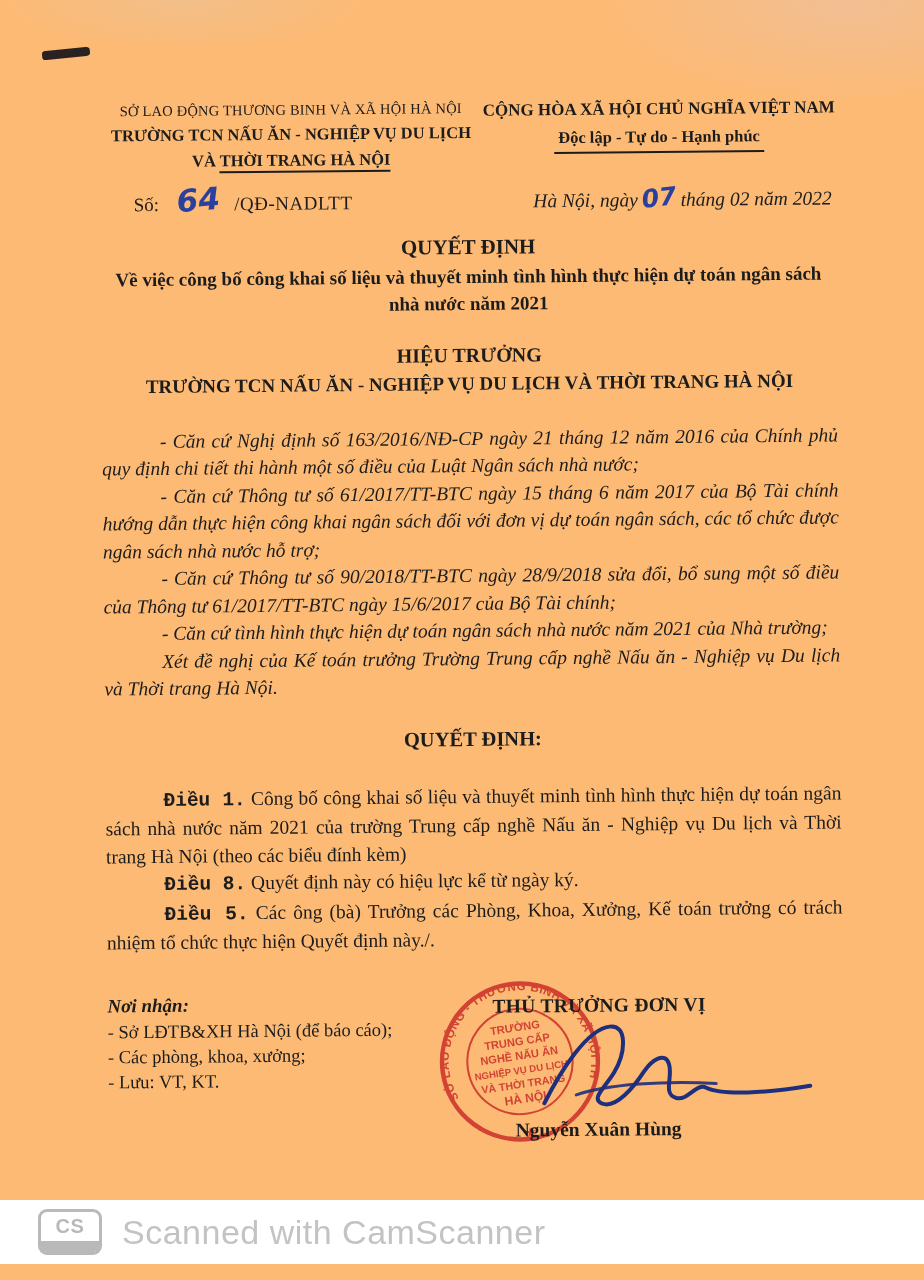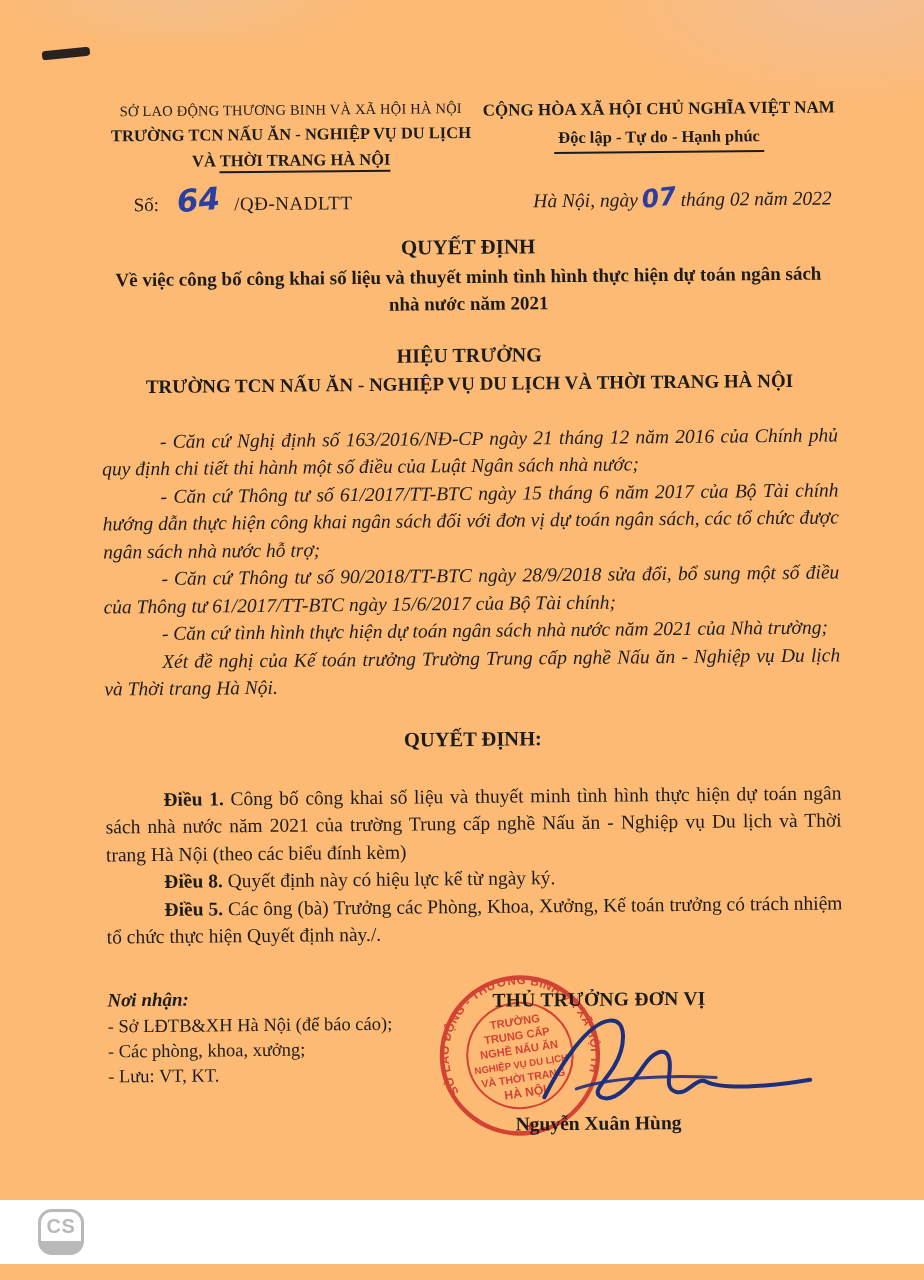--- a/index.html
+++ b/index.html
@@ -56,43 +56,43 @@
   .authority-org { text-align: center; font-weight: bold; font-size: 19px; margin-top: 6px; }
   
   .preamble { margin-top: 30px; }
   .preamble p {
     font-style: italic; font-size: 19.5px; line-height: 27.5px;
     text-align: justify; text-indent: 58px;
   }
   .decision-heading { text-align: center; font-weight: bold; font-size: 20.5px; margin-top: 28px; }
   .articles { margin-top: 32px; }
   .articles p { font-size: 19.5px; line-height: 27.5px; text-align: justify; text-indent: 58px; }
-  .articles .art-label { font-weight: bold; }
+  .articles .art-label { font-weight: bold; font-family: Liberation Mono, monospace; }
   
   .sign-area { display: flex; margin-top: 34px; position: relative; height: 168px; }
   .recipients { width: 330px; font-size: 18.5px; line-height: 25px; padding-top: 2px; }
   .recipients .rc-head { font-weight: bold; font-style: italic; font-size: 19px; margin-bottom: 2px; }
   .sign-block { flex: 1; position: relative; }
   .stamp-svg { position: absolute; left: -4px; top: -12px; opacity: 0.93; }
   .sign-title { position: absolute; left: 55px; top: 8px; font-weight: bold; font-size: 19.5px;
                 letter-spacing: 0.3px; white-space: nowrap; }
   .sig-svg { position: absolute; left: 78px; top: 28px; }
   .sign-name { position: absolute; left: 40px; top: 132px; width: 240px; text-align: center;
                font-weight: bold; font-size: 19.5px; }
   
   .stamp-ring-text { font-family: "Liberation Sans", "DejaVu Sans", sans-serif;
                      font-size: 11.5px; font-weight: bold; fill: #cf3a30; letter-spacing: 0.5px; }
   .stamp-inner-text { font-family: "Liberation Sans", "DejaVu Sans", sans-serif;
                       font-weight: bold; fill: #cf3a30; text-anchor: middle; }
   
   .cam-bar { position: absolute; left: 0; right: 0; bottom: 16px; height: 64px;
              background: #ffffff; display: flex; align-items: center; padding-left: 38px;
              font-family: "Liberation Sans", "DejaVu Sans", sans-serif; }
-  .cs-logo { position: relative; width: 46px; height: 46px; border: 3px solid #b9b9b9;
-             border-radius: 14px; color: #b9b9b9; flex: 0 0 auto; }
+  .cs-logo { position: relative; width: 64px; height: 46px; border: 3px solid #b9b9b9;
+             border-radius: 9px; color: #b9b9b9; flex: 0 0 auto; }
   .cs-logo .cs-txt { position: absolute; top: 3px; left: 0; right: 0; text-align: center;
                      font-size: 20px; font-weight: bold; letter-spacing: 0.5px; }
   .cs-logo .cs-strip { position: absolute; left: 0; right: 0; bottom: 0; height: 11px;
                        background: #b9b9b9; border-radius: 0 0 5px 5px; }
   .cam-text { margin-left: 20px; font-size: 34px; color: #c3c3c3; letter-spacing: 0.5px; }
 </style>
 </head>
 <body>
 
 <div class="paper">
@@ -186,14 +186,15 @@
         <div class="sign-name">Nguyễn Xuân Hùng</div>
       </div>
     </div>
   </div>
 
   <div class="cam-bar">
     <div class="cs-logo">
       <div class="cs-txt">CS</div>
       <div class="cs-strip"></div>
     </div>
+    <div class="cam-text">Scanned with CamScanner</div>
   </div>
 </div>
 
 </body></html>

